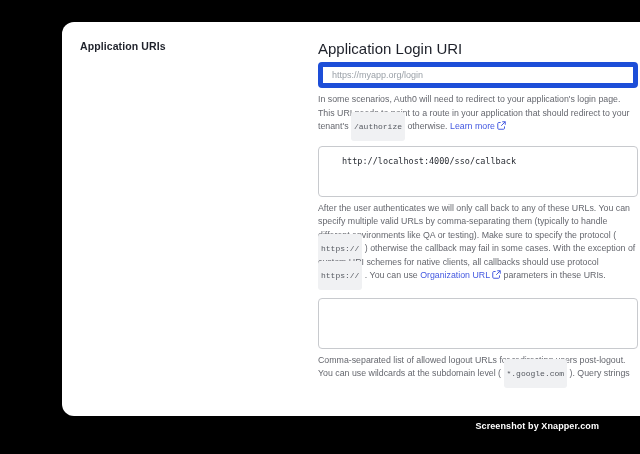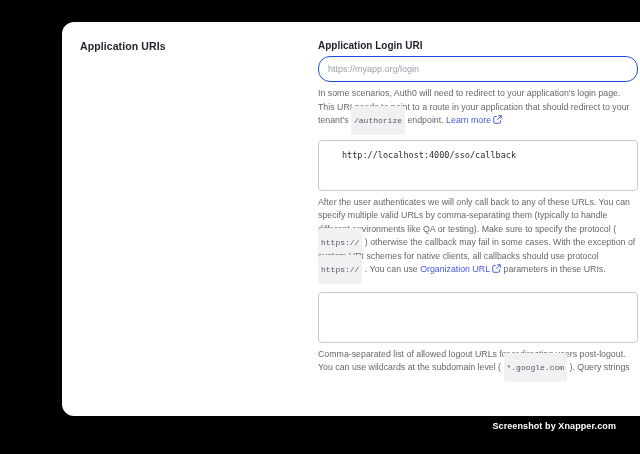--- a/index.html
+++ b/index.html
@@ -30,31 +30,31 @@
     font-size: 10.5px;
     font-weight: 700;
     color: #1e212a;
     letter-spacing: .1px;
   }
   .right-col { flex: 1; min-width: 0; }
   .field-group { display: block; }
   .field-group + .field-group { margin-top: 11px; }
   .field-label {
     display: block;
-    font-size: 10px;
-    font-weight: 700;
+    font-size: 15px;
+    font-weight: 400;
     color: #1e212a;
     margin-bottom: 5px;
   }
   .text-input {
     display: block;
     width: 100%;
     height: 26px;
-    border: 1px solid #1d4ed8;
-    border-radius: 12px;
+    border: 5px solid #1d4ed8;
+    border-radius: 4px;
     padding: 0 9px;
     font-size: 9px;
     font-family: "Liberation Sans", sans-serif;
     color: #2a2e35;
     outline: none;
   }
   .text-input::placeholder { color: #9ba1a8; }
   .url-textarea {
     display: block;
     width: 100%;
@@ -90,21 +90,21 @@
     cursor: pointer;
   }
   .ext-icon {
     display: inline-block;
     vertical-align: -1px;
     margin-left: 2px;
     color: #4358e0;
   }
   .watermark {
     position: absolute;
-    right: 24px; top: 421px;
+    right: 41px; top: 421px;
     color: #ffffff;
     font-size: 9px;
     font-weight: 600;
     letter-spacing: .1px;
   }
 </style>
 </head>
 <body>
 
 <div class="page">
@@ -113,21 +113,21 @@
 
     <div class="left-col">
       <h2 class="section-title">Application URIs</h2>
     </div>
 
     <div class="right-col">
 
       <section class="field-group">
         <label class="field-label">Application Login URI</label>
         <input type="text" class="text-input" placeholder="https://myapp.org/login" style="">
-        <p class="desc"><span>In some scenarios, Auth0 will need to redirect to your application's login page. This URI needs to point to a route in your application that should redirect to your tenant's </span><code class="code-chip">/authorize</code><span> endpoint. </span><a class="inline-link">Learn more</a><span class="ext-icon"><svg width="9" height="9" viewBox="0 0 12 12">
+        <p class="desc"><span>In some scenarios, Auth0 will need to redirect to your application's login page. This URI needs to point to a route in your application that should redirect to your tenant's </span><code class="code-chip">/authorize</code><span> otherwise. </span><a class="inline-link">Learn more</a><span class="ext-icon"><svg width="9" height="9" viewBox="0 0 12 12">
                 <path d="M4.8 2H2.3C1.6 2 1 2.6 1 3.3v6.4C1 10.4 1.6 11 2.3 11h6.4c.7 0 1.3-.6 1.3-1.3V7.2" fill="none" stroke="currentColor" stroke-width="1.3"></path>
                 <path d="M7 1h4v4" fill="none" stroke="currentColor" stroke-width="1.3"></path>
                 <path d="M11 1 5.6 6.4" fill="none" stroke="currentColor" stroke-width="1.3"></path>
               </svg></span></p>
       </section>
 
       <section class="field-group">
         <textarea class="url-textarea" style="">http://localhost:4000/sso/callback</textarea>
         <p class="desc"><span>After the user authenticates we will only call back to any of these URLs. You can specify multiple valid URLs by comma-separating them (typically to handle different environments like QA or testing). Make sure to specify the protocol ( </span><code class="code-chip">https://</code><span> ) otherwise the callback may fail in some cases. With the exception of custom URI schemes for native clients, all callbacks should use protocol </span><code class="code-chip">https://</code><span> . You can use </span><a class="inline-link">Organization URL</a><span class="ext-icon"><svg width="9" height="9" viewBox="0 0 12 12">
                 <path d="M4.8 2H2.3C1.6 2 1 2.6 1 3.3v6.4C1 10.4 1.6 11 2.3 11h6.4c.7 0 1.3-.6 1.3-1.3V7.2" fill="none" stroke="currentColor" stroke-width="1.3"></path>

